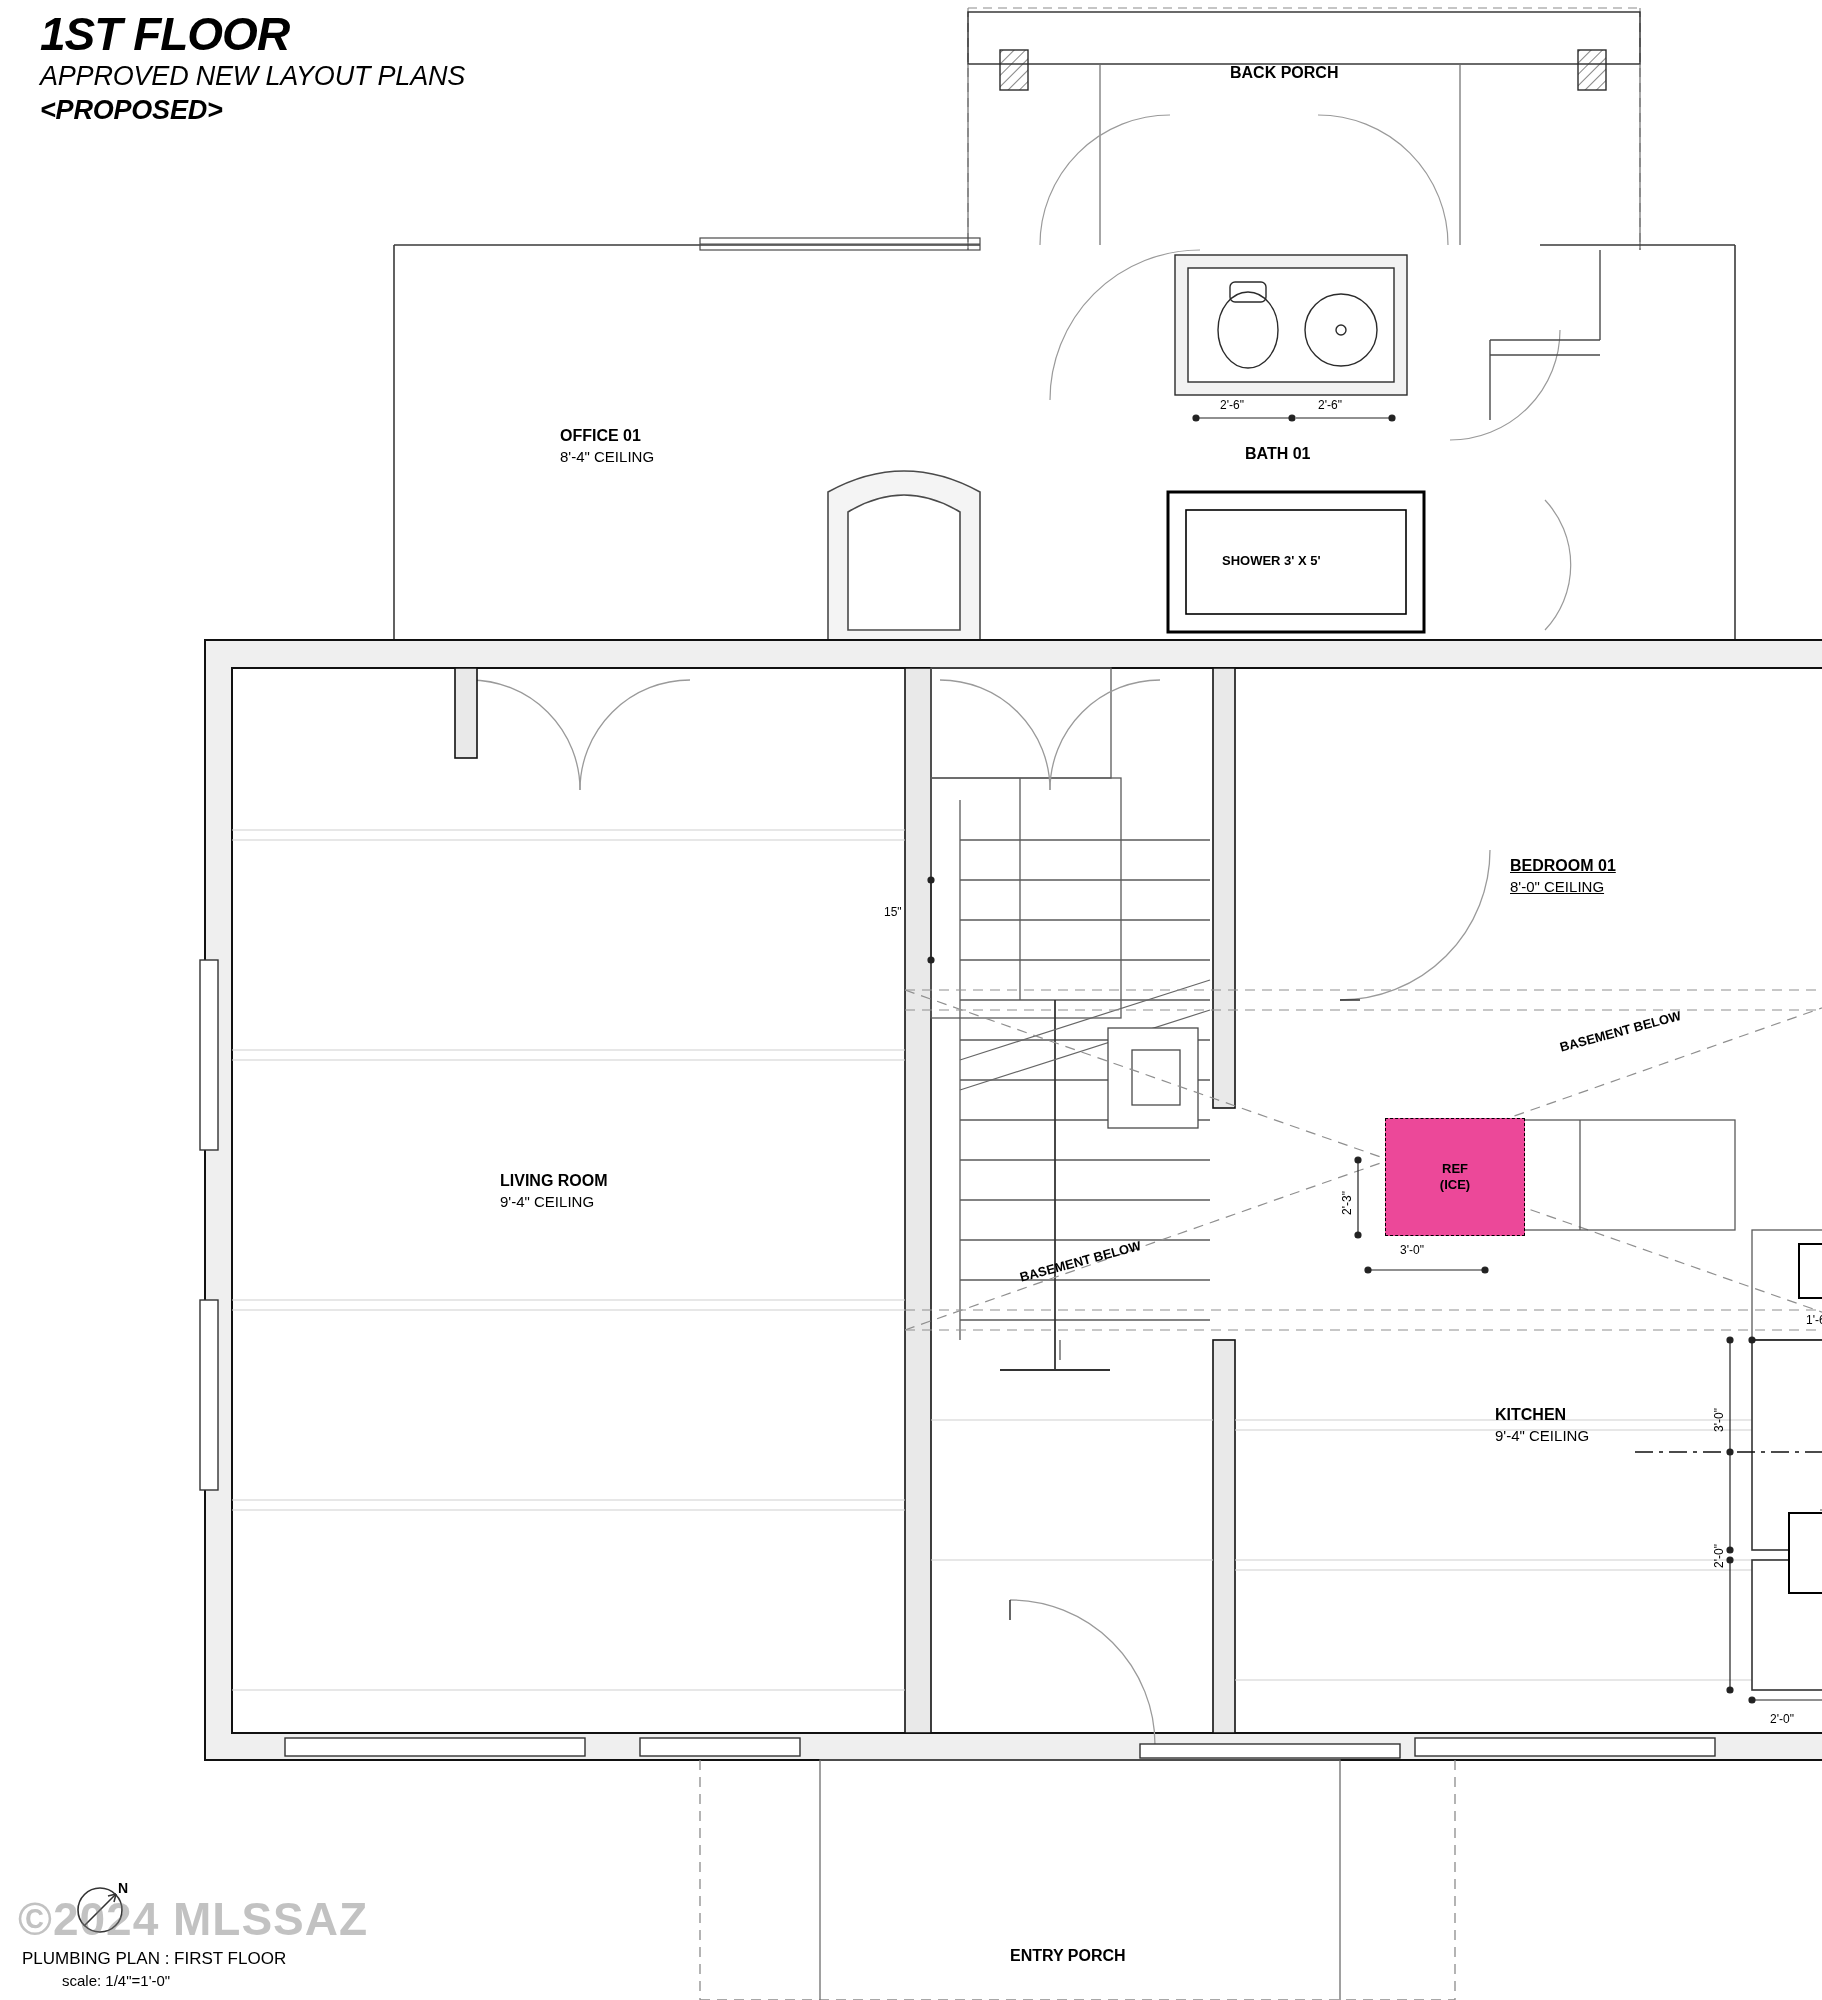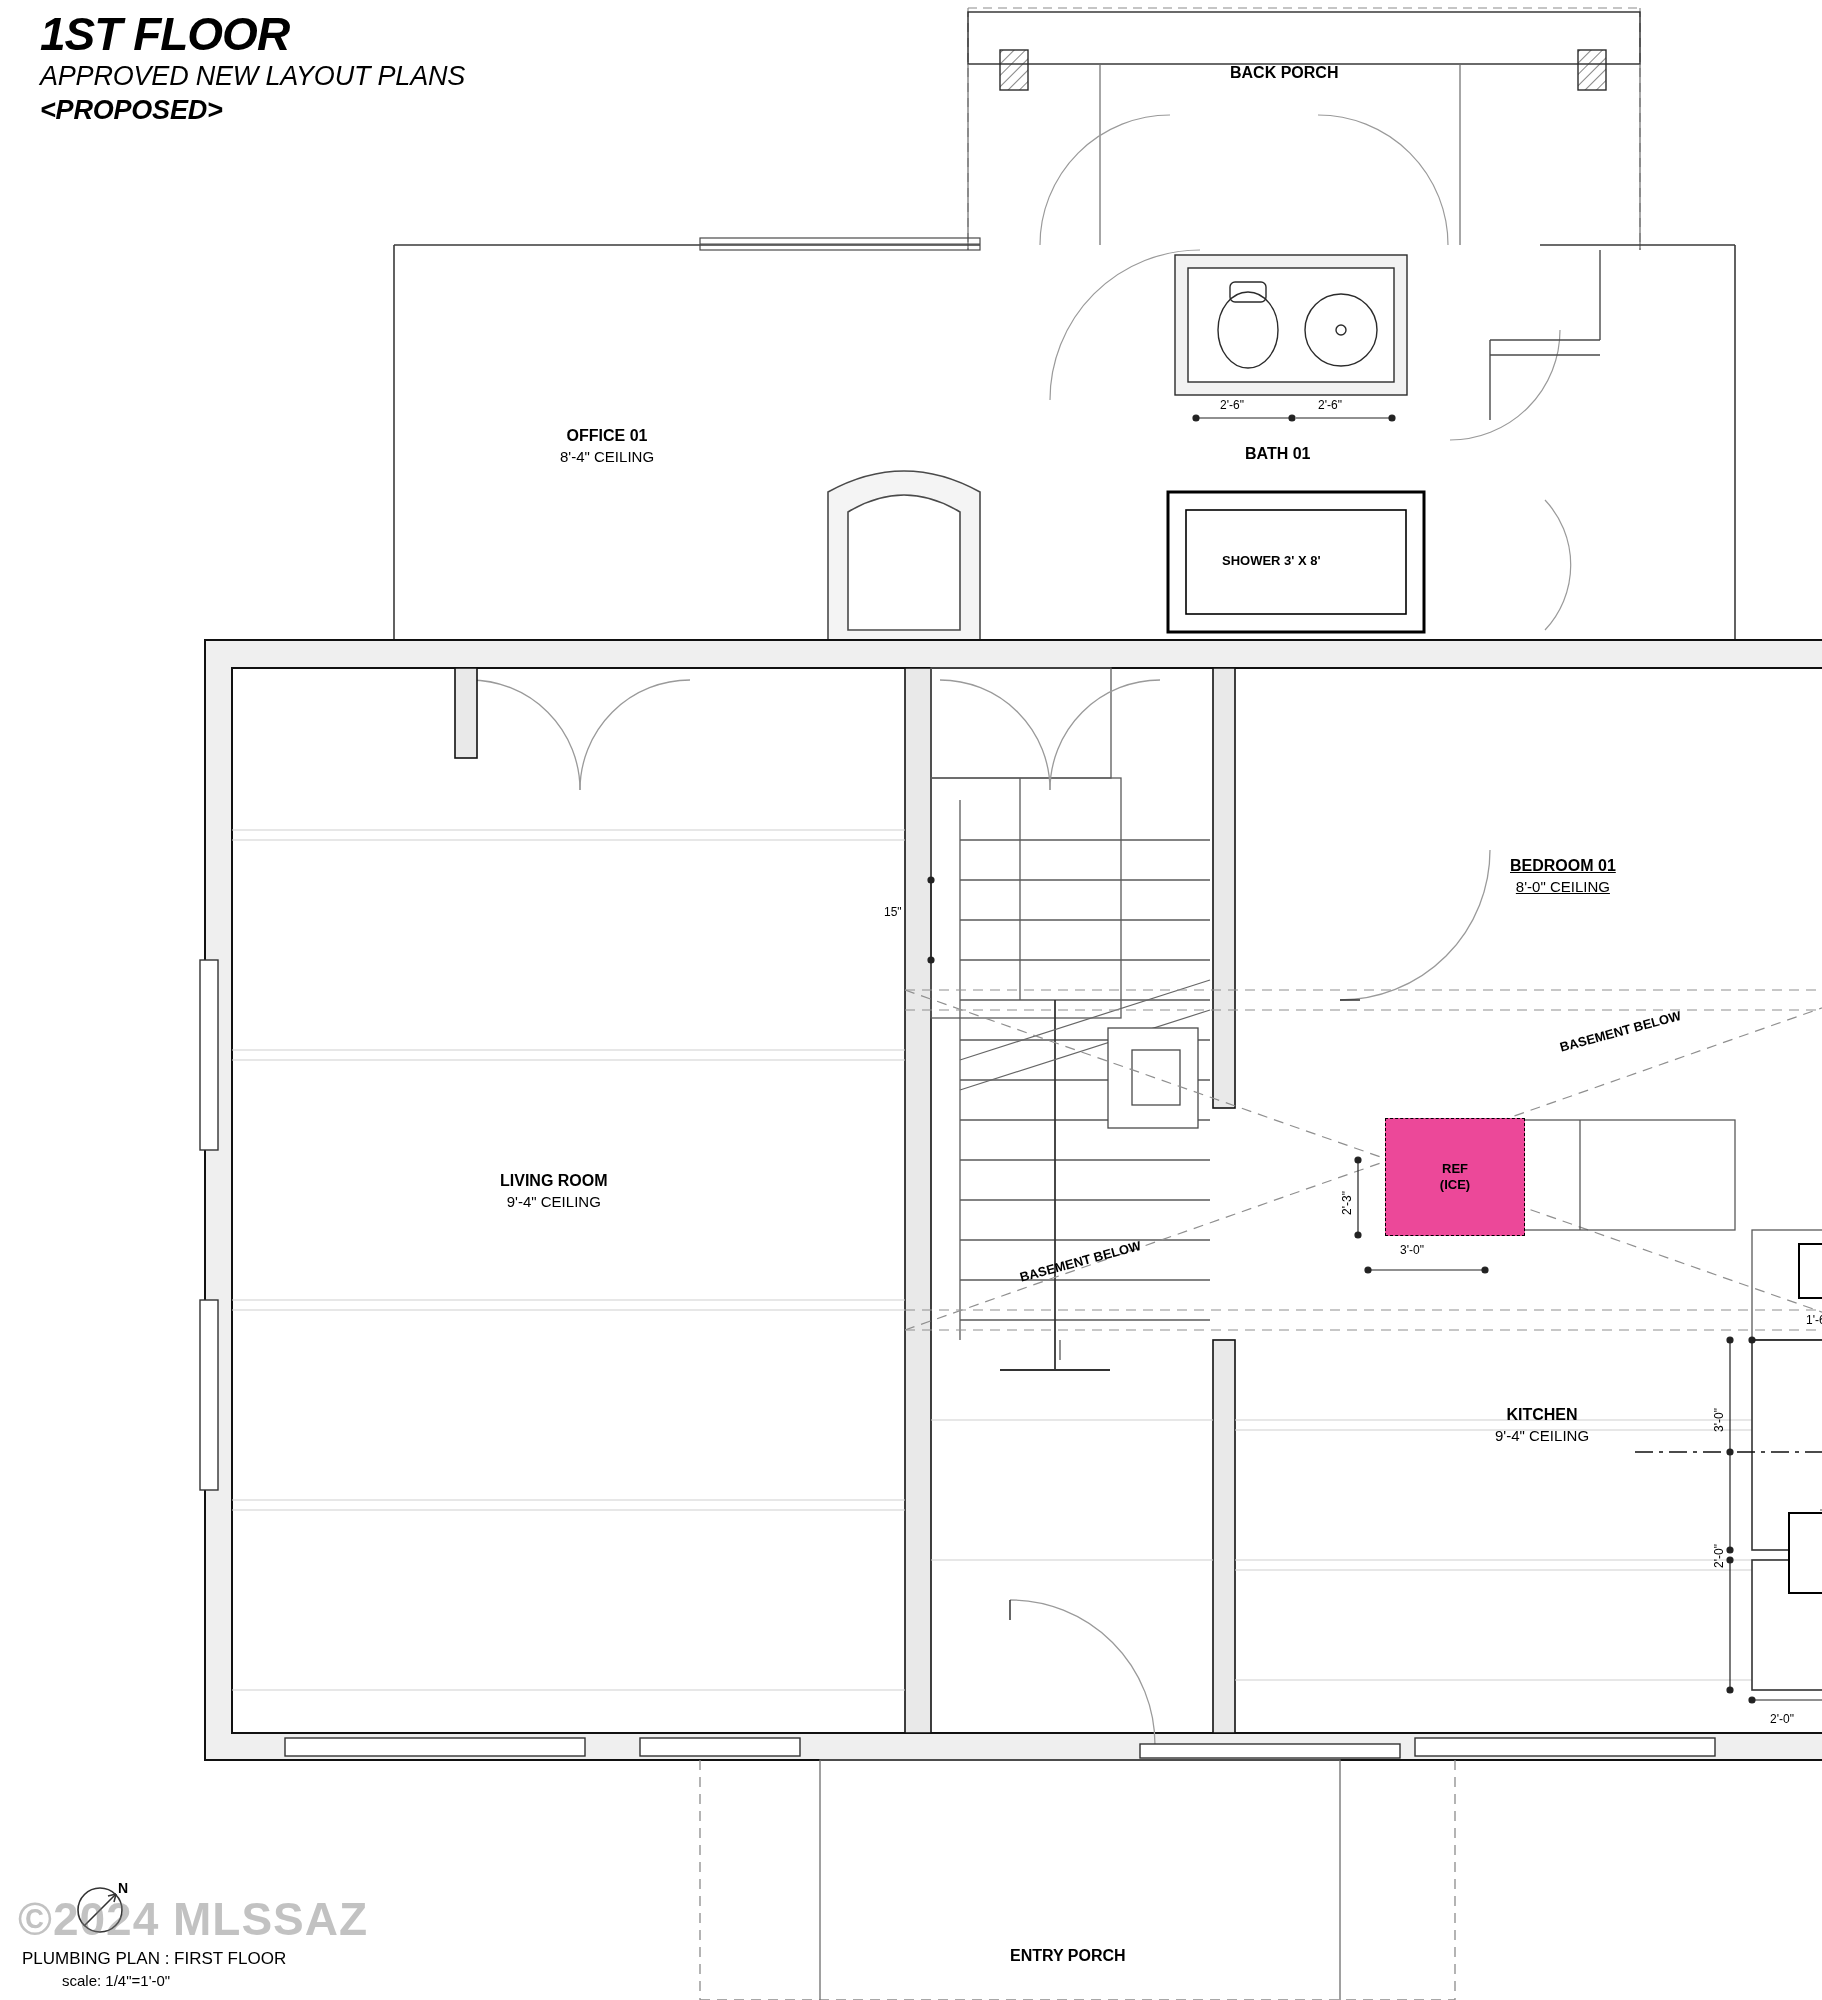--- a/index.html
+++ b/index.html
@@ -47,21 +47,20 @@
     font-size: 27px;
     font-weight: bold;
     font-style: italic;
     letter-spacing: -0.2px;
     line-height: 1.25;
   }
 
   
   .room-label {
     position: absolute;
-    text-align: center;
     font-size: 16px;
     font-weight: bold;
     line-height: 1.35;
     white-space: nowrap;
   }
   .room-label .ceil {
     font-weight: normal;
     font-size: 15px;
     display: block;
   }
@@ -466,21 +465,21 @@
     <span class="ceil">8'-4" CEILING</span>
   </div>
 
   <div class="room-label" style="left:1245px; top:443px;">
     <span>BATH 01</span>
   </div>
 
   <div class="dim-label" style="left:1220px; top:398px;">2'-6"</div>
   <div class="dim-label" style="left:1318px; top:398px;">2'-6"</div>
 
-  <div class="small-label" style="left:1222px; top:553px;">SHOWER 3' X 8'</div>
+  <div class="small-label" style="left:1222px; top:553px;">SHOWER 3' X 5'</div>
 
   <div class="room-label" style="left:1510px; top:855px;text-decoration:underline;">
     <span>BEDROOM 01</span>
     <span class="ceil">8'-0" CEILING</span>
   </div>
 
   <div class="room-label" style="left:500px; top:1170px;">
     <span>LIVING ROOM</span>
     <span class="ceil">9'-4" CEILING</span>
   </div>

